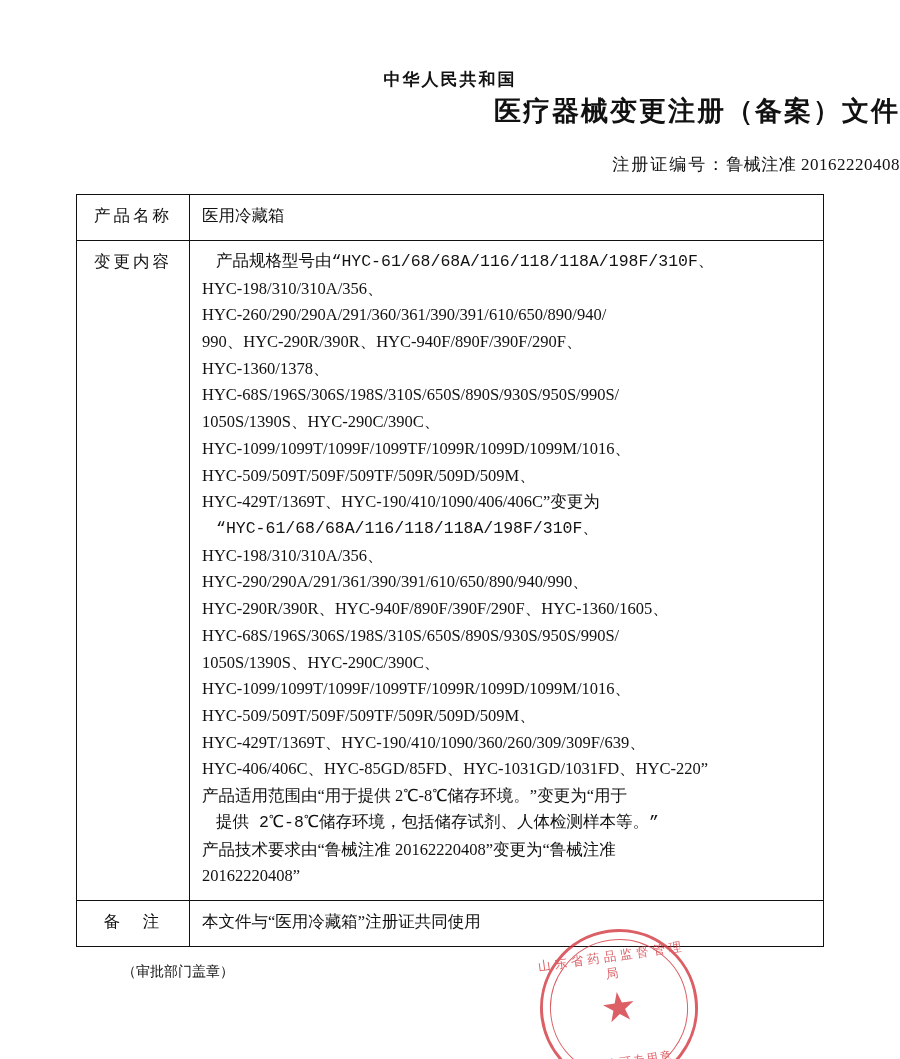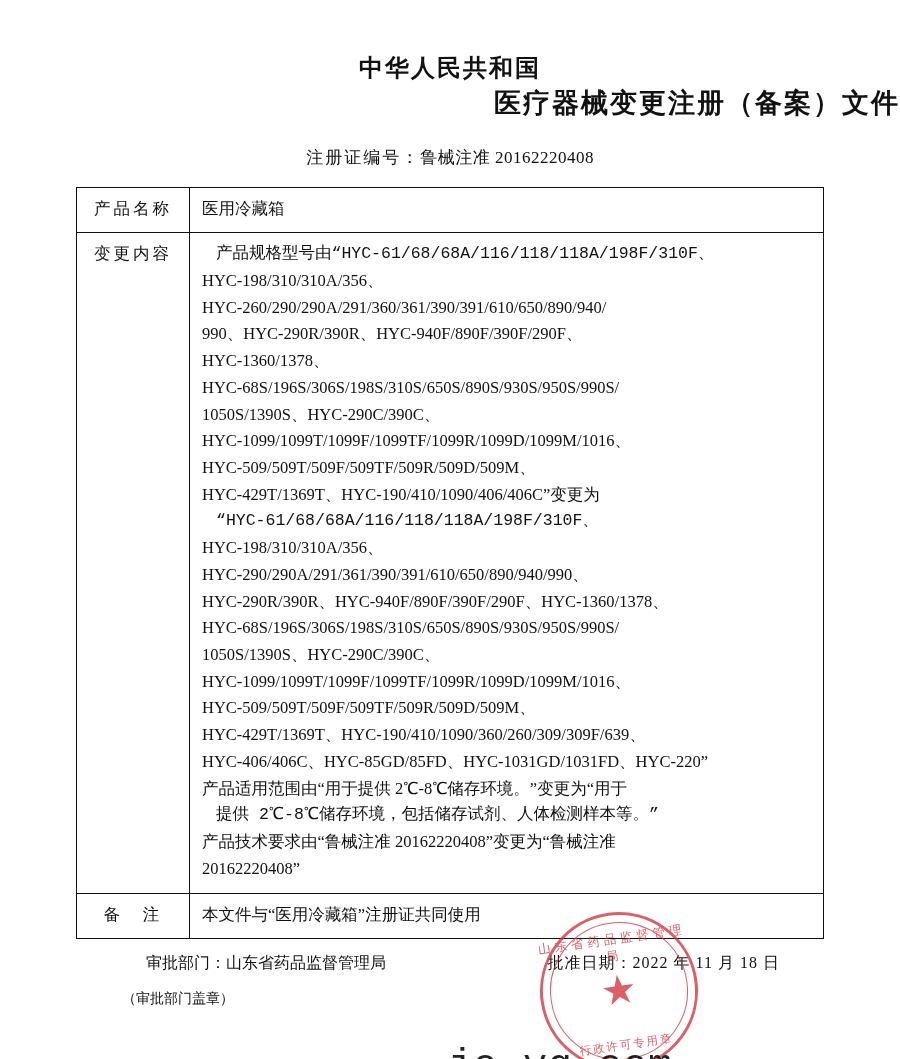--- a/index.html
+++ b/index.html
@@ -22,31 +22,31 @@
     box-sizing: border-box;
     padding: 0;
   }
   .doc-title {
     text-align: center;
     font-family: "Liberation Sans", sans-serif;
     font-weight: bold;
     letter-spacing: 2px;
   }
   .title-line1 {
-    font-size: 24px;
-    margin-top: 52px;
+    font-size: 17px;
+    margin-top: 69px;
     line-height: 1.35;
   }
   .title-line2 {
     font-size: 27px;
     line-height: 1.45;
     text-align: right;
   }
   .cert-no {
-    text-align: center;
+    text-align: right;
     font-size: 17px;
     margin-top: 22px;
     letter-spacing: 0.5px;
   }
   .cert-no .label {
     letter-spacing: 2px;
   }
   table.main {
     border-collapse: collapse;
     margin: 18px auto 0 auto;
@@ -189,47 +189,41 @@
           <div class="line">990、HYC-290R/390R、HYC-940F/890F/390F/290F、</div>
           <div class="line">HYC-1360/1378、</div>
           <div class="line">HYC-68S/196S/306S/198S/310S/650S/890S/930S/950S/990S/</div>
           <div class="line">1050S/1390S、HYC-290C/390C、</div>
           <div class="line">HYC-1099/1099T/1099F/1099TF/1099R/1099D/1099M/1016、</div>
           <div class="line">HYC-509/509T/509F/509TF/509R/509D/509M、</div>
           <div class="line">HYC-429T/1369T、HYC-190/410/1090/406/406C”变更为</div>
           <div class="line indent">“HYC-61/68/68A/116/118/118A/198F/310F、</div>
           <div class="line">HYC-198/310/310A/356、</div>
           <div class="line">HYC-290/290A/291/361/390/391/610/650/890/940/990、</div>
-          <div class="line">HYC-290R/390R、HYC-940F/890F/390F/290F、HYC-1360/1378、</div>
+          <div class="line">HYC-290R/390R、HYC-940F/890F/390F/290F、HYC-1360/1605、</div>
           <div class="line">HYC-68S/196S/306S/198S/310S/650S/890S/930S/950S/990S/</div>
           <div class="line">1050S/1390S、HYC-290C/390C、</div>
           <div class="line">HYC-1099/1099T/1099F/1099TF/1099R/1099D/1099M/1016、</div>
           <div class="line">HYC-509/509T/509F/509TF/509R/509D/509M、</div>
           <div class="line">HYC-429T/1369T、HYC-190/410/1090/360/260/309/309F/639、</div>
           <div class="line">HYC-406/406C、HYC-85GD/85FD、HYC-1031GD/1031FD、HYC-220”</div>
           <div class="line">产品适用范围由“用于提供 2℃-8℃储存环境。”变更为“用于</div>
           <div class="line indent">提供 2℃-8℃储存环境，包括储存试剂、人体检测样本等。”</div>
           <div class="line">产品技术要求由“鲁械注准 20162220408”变更为“鲁械注准</div>
           <div class="line">20162220408”</div>
         </td>
       </tr>
       <tr>
         <td class="label-cell">备　注</td>
         <td class="value-cell mid">本文件与“医用冷藏箱”注册证共同使用</td>
       </tr>
     </tbody>
   </table>
 
   <div class="footer">
-    <div class="footer-row">
-      <div class="footer-left">
-        <span>审批部门：</span><span>山东省药品监督管理局</span>
-      </div>
-      <div class="footer-right">批准日期：2022 年 11 月 18 日</div>
-    </div>
     <div class="footer-seal-note">（审批部门盖章）</div>
   </div>
 
   <div class="seal">
     <div class="seal-inner"></div>
     <div class="seal-arc-top">山东省药品监督管理局</div>
     <div class="seal-star">★</div>
     <div class="seal-arc-bottom">行政许可专用章</div>
   </div>
 

